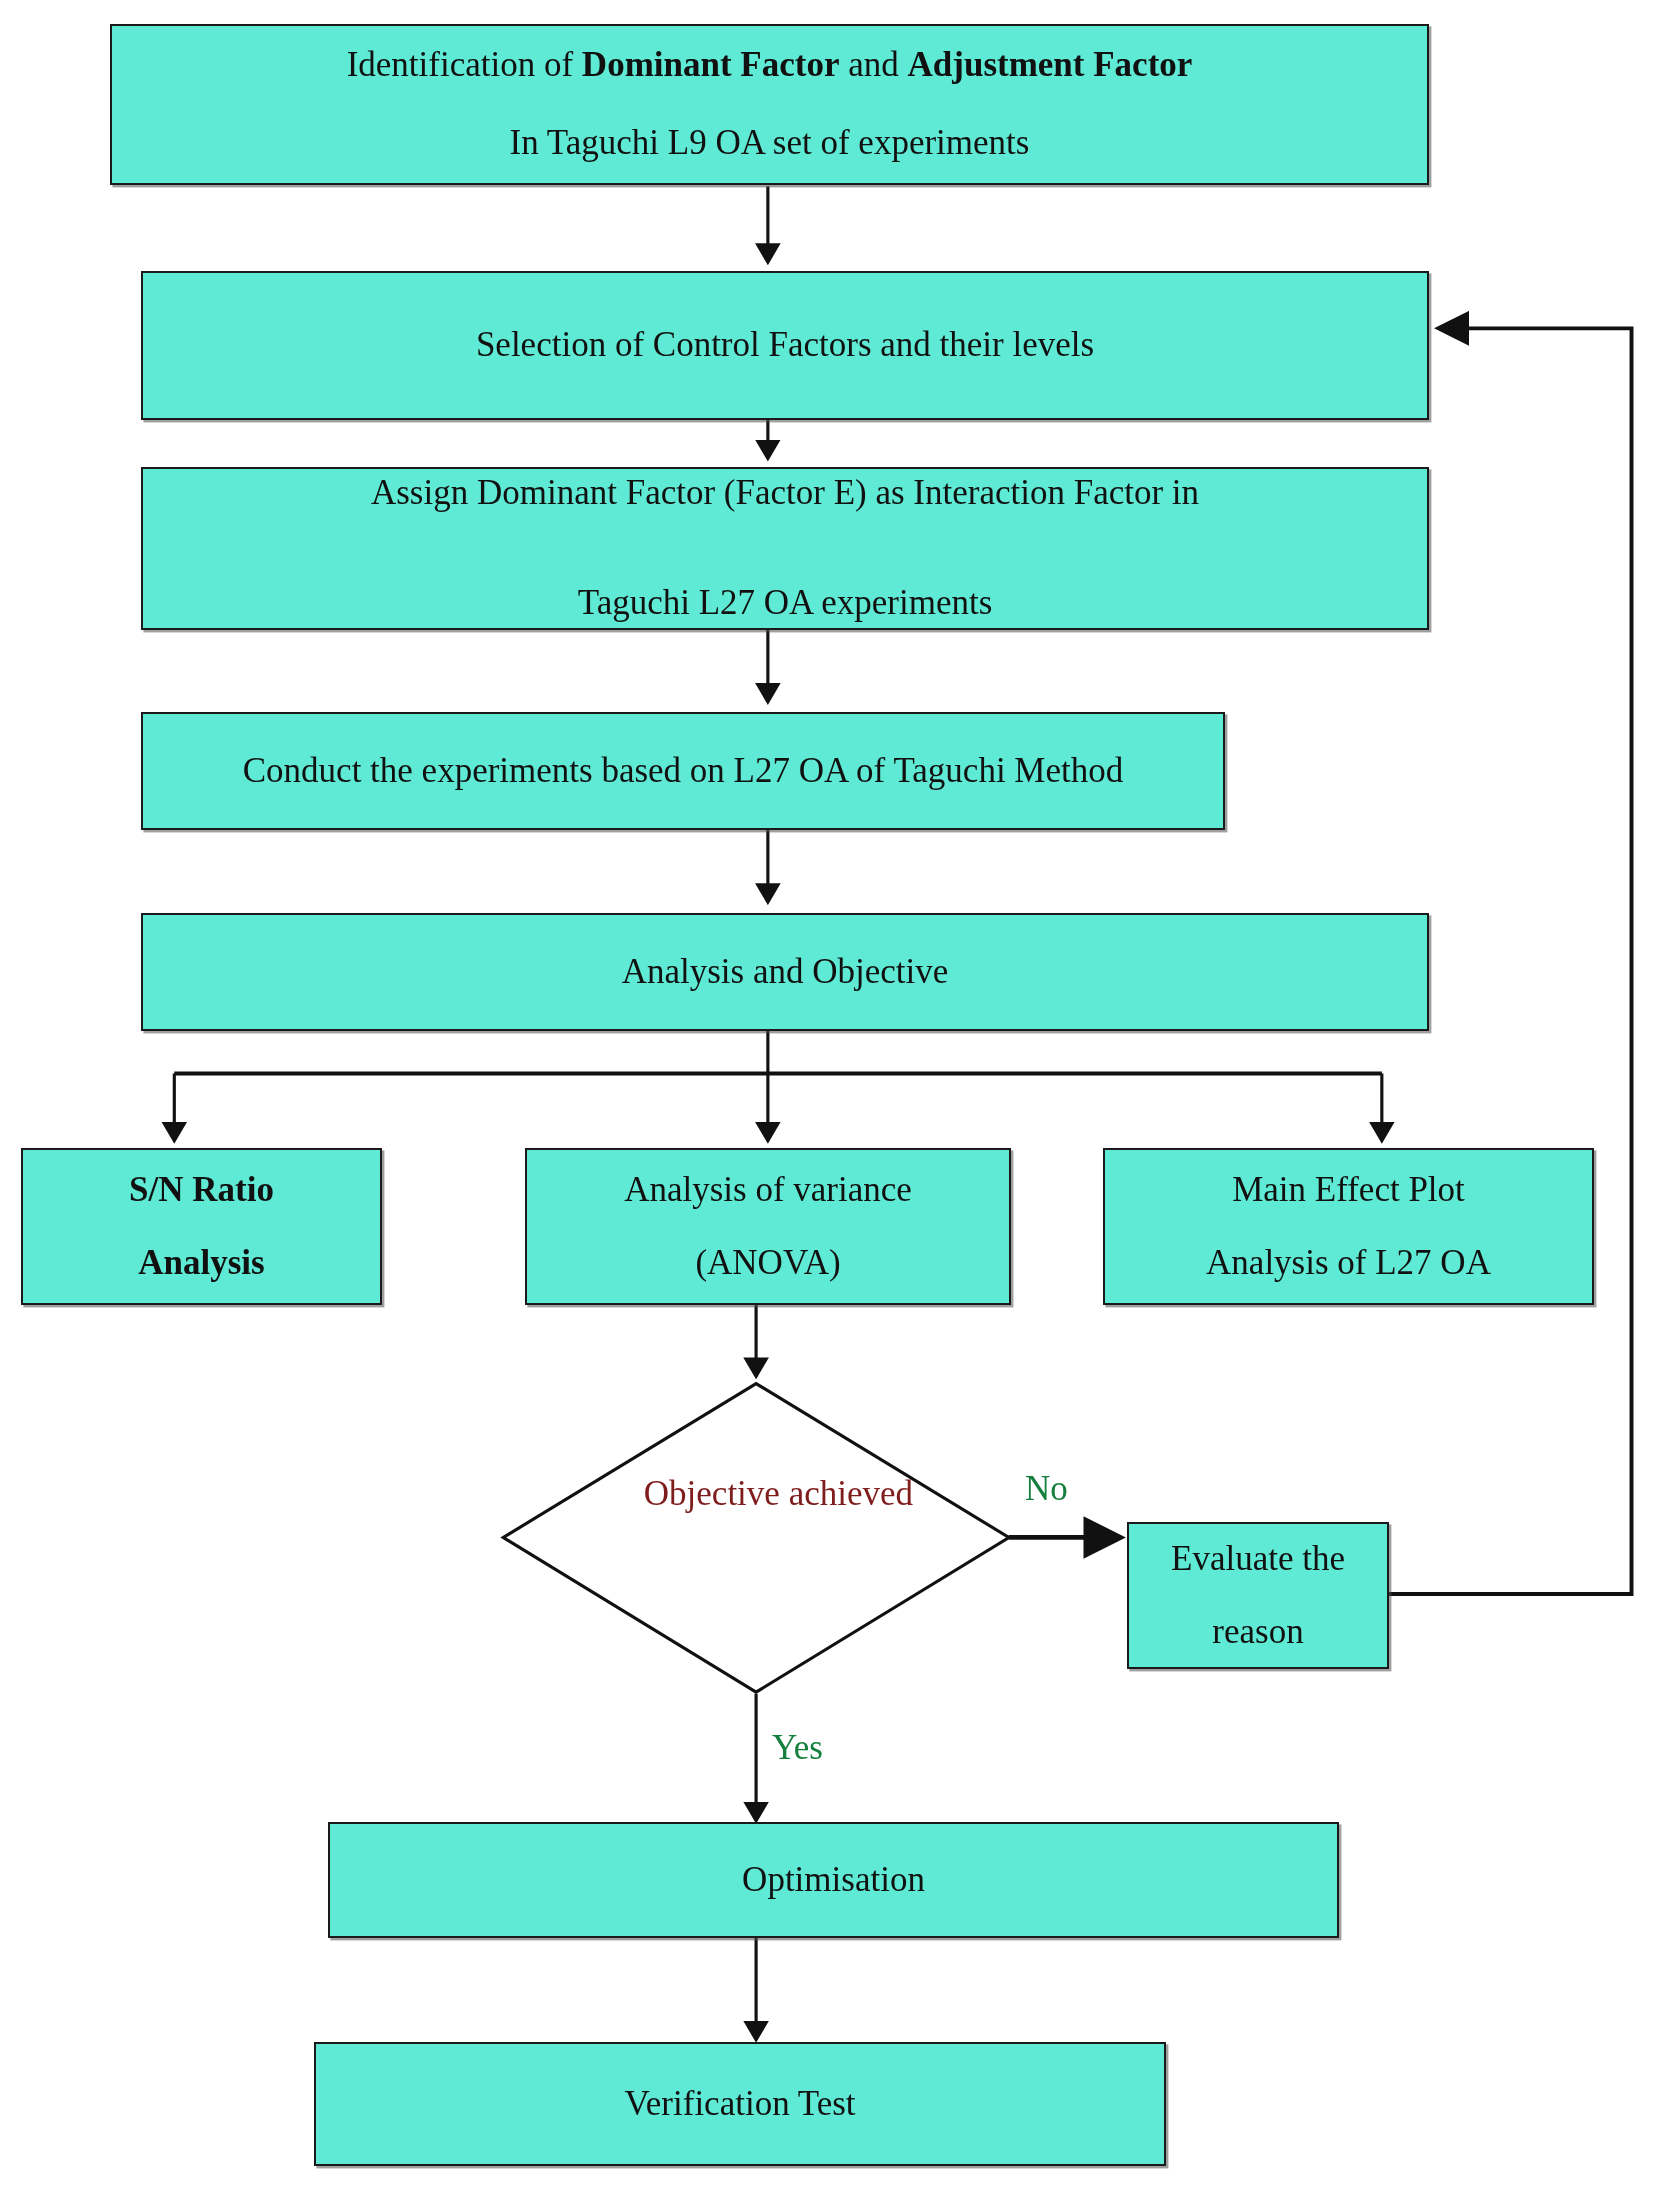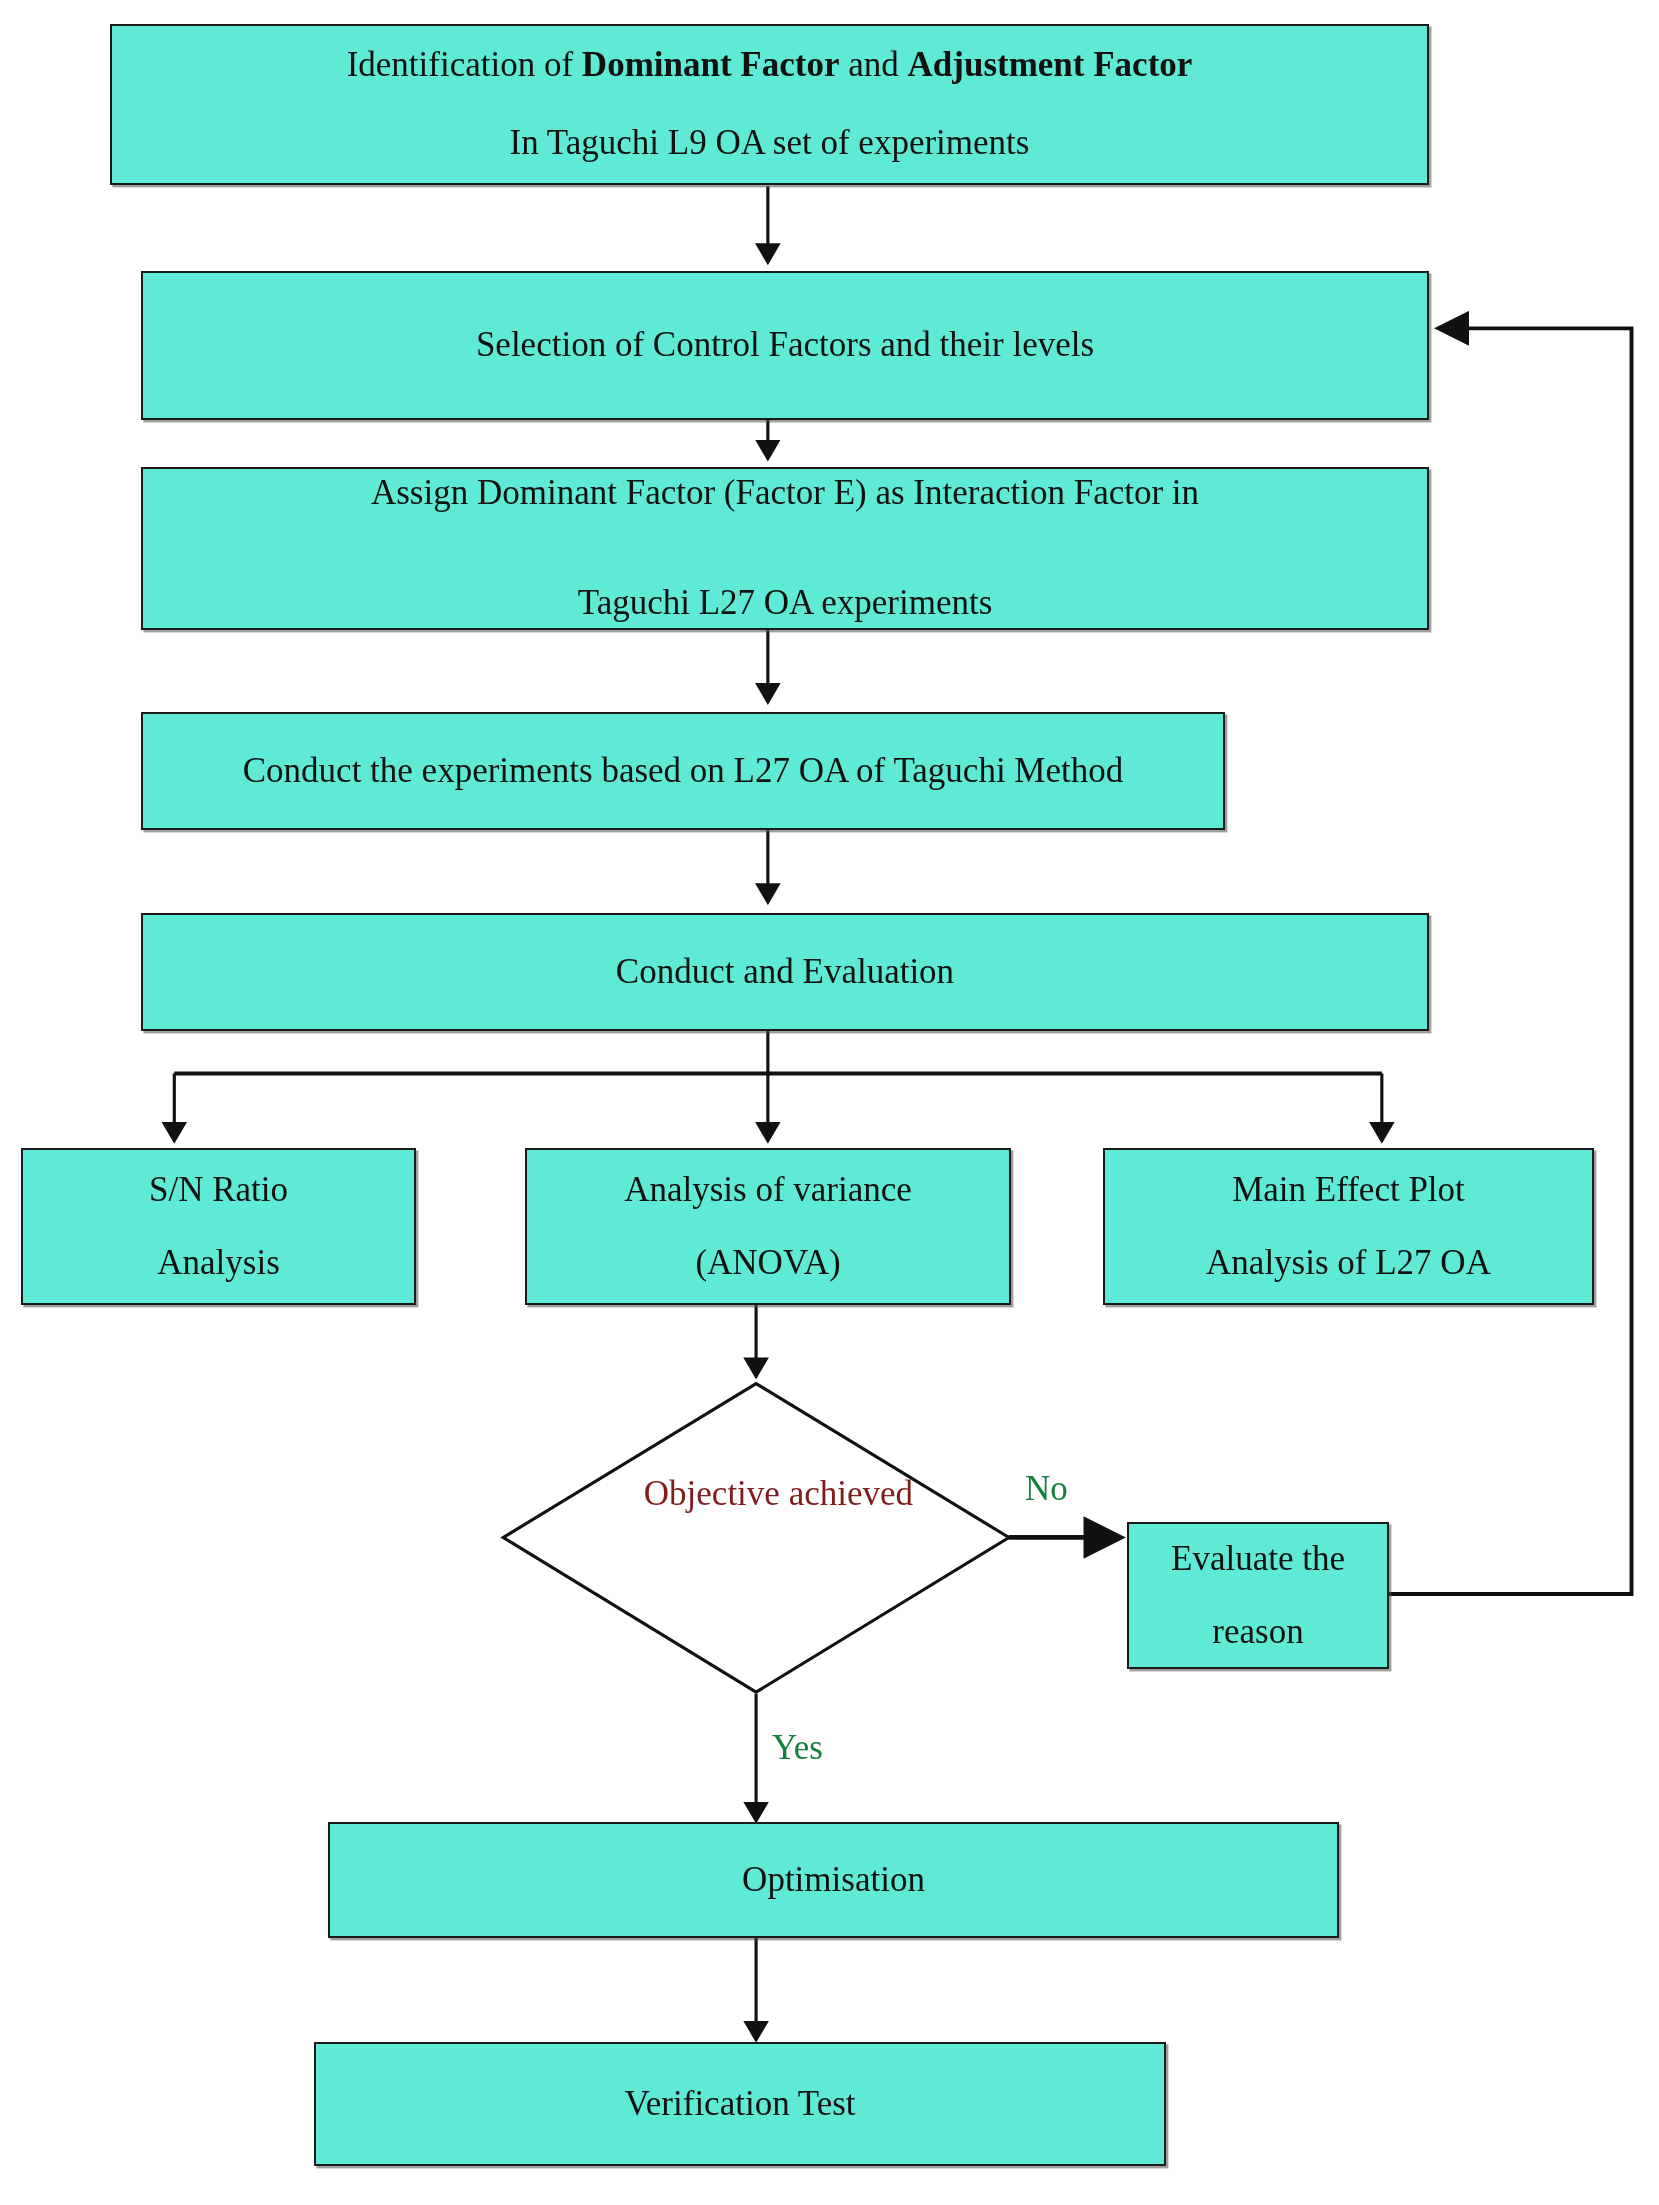--- a/index.html
+++ b/index.html
@@ -130,24 +130,24 @@
   <div class="node" style="left:141px; top:467px; width:1288px; height:163px;gap:32px;">
     <span class="line">Assign Dominant Factor (Factor E) as Interaction Factor in</span>
     <span class="line">Taguchi L27 OA experiments</span>
   </div>
 
   <div class="node" style="left:141px; top:712px; width:1084px; height:118px;">
     <span class="line">Conduct the experiments based on L27 OA of Taguchi Method</span>
   </div>
 
   <div class="node" style="left:141px; top:913px; width:1288px; height:118px;">
-    <span class="line">Conduct and Evaluation</span>
+    <span class="line">Analysis and Objective</span>
   </div>
 
-  <div class="node tight" style="left:21px; top:1148px; width:395px; height:157px;">
+  <div class="node tight" style="left:21px; top:1148px; width:361px; height:157px;font-weight:bold;">
     <span class="line">S/N Ratio</span>
     <span class="line">Analysis</span>
   </div>
 
   <div class="node tight" style="left:525px; top:1148px; width:486px; height:157px;">
     <span class="line">Analysis of variance</span>
     <span class="line">(ANOVA)</span>
   </div>
 
   <div class="node tight" style="left:1103px; top:1148px; width:491px; height:157px;">

